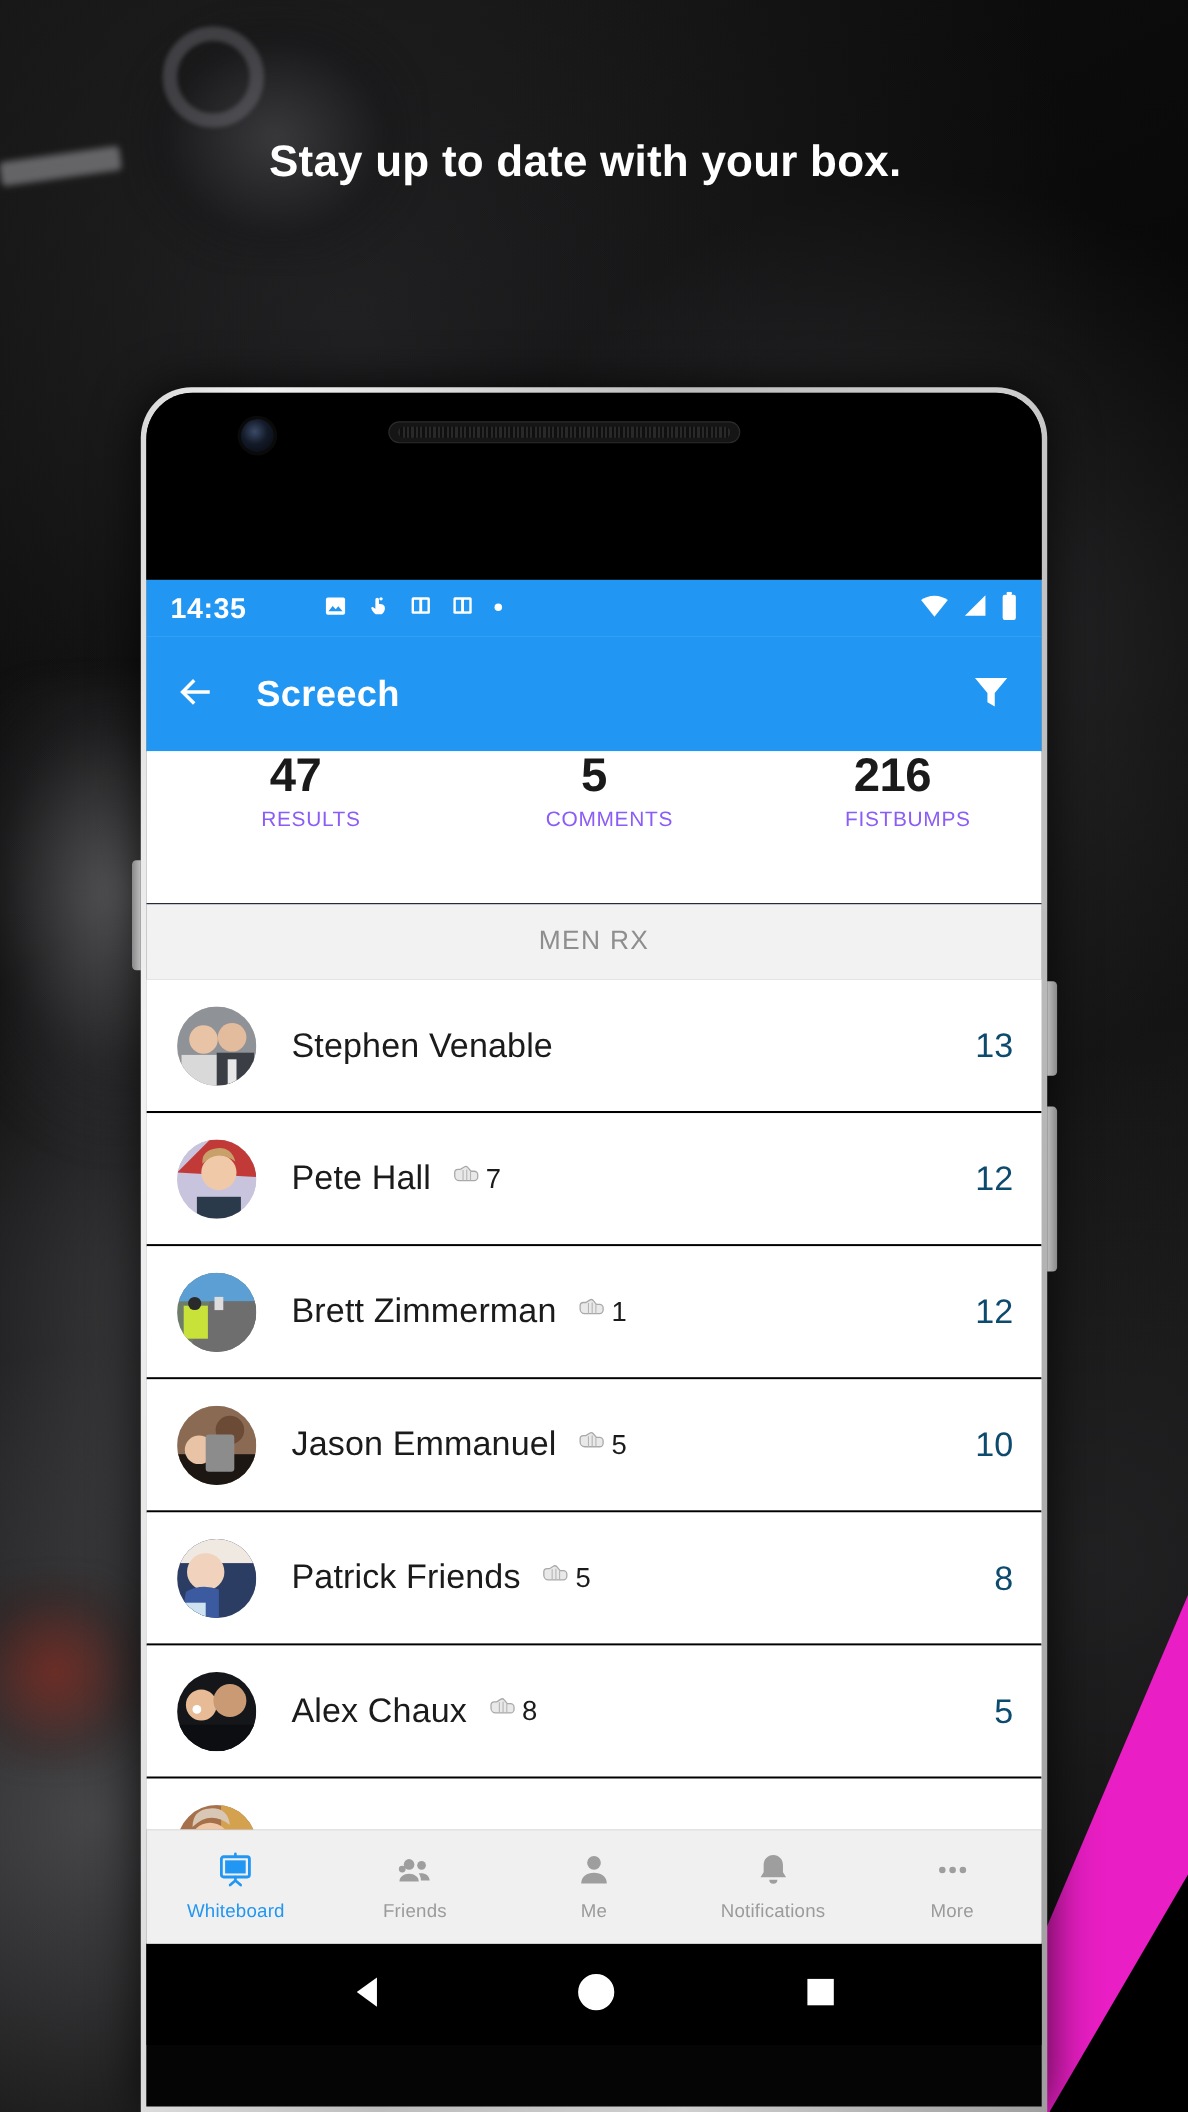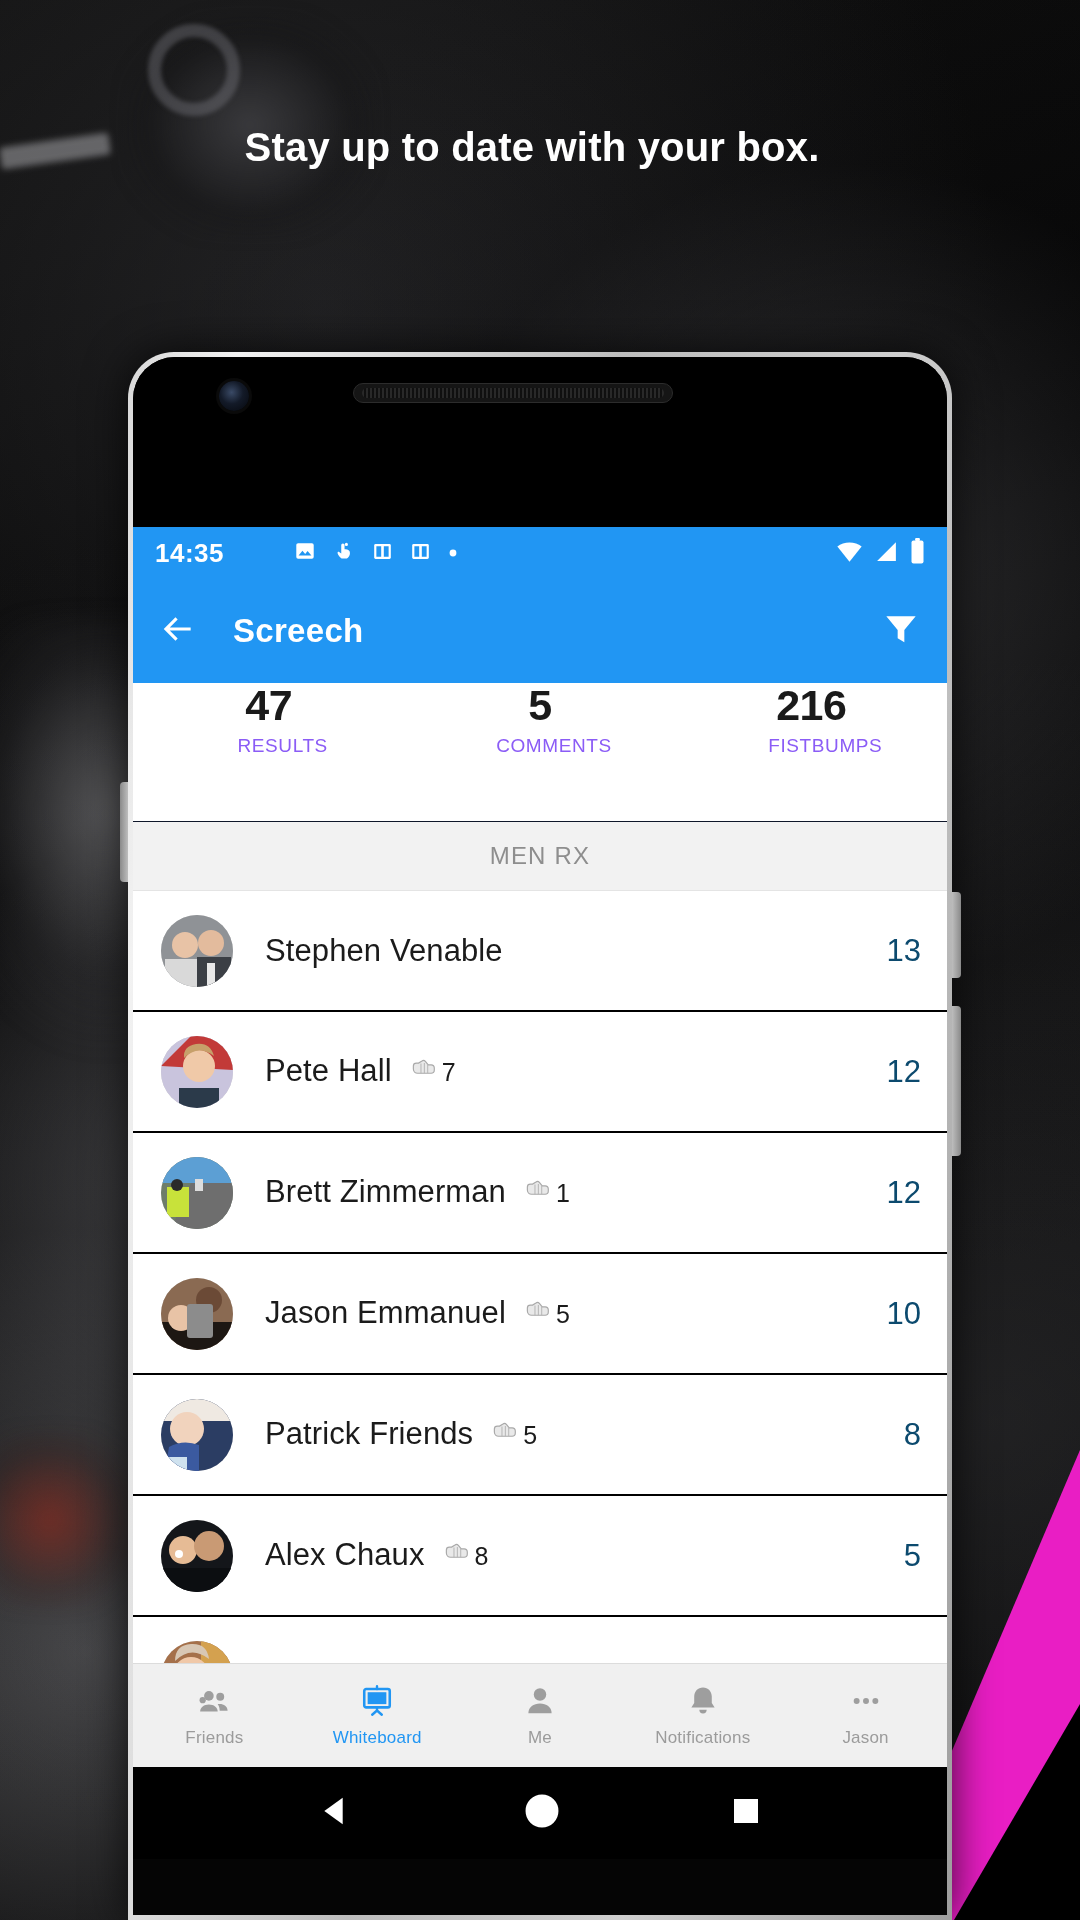--- a/index.html
+++ b/index.html
@@ -583,42 +583,42 @@
                       <path d="M4 13c0-2 1.6-3.4 3.6-3.4h2.6l4-2.6c1.3-.9 3-.6 4 .6l3.4 4H25c2.1 0 3.8 1.7 3.8 3.8v2.4c0 2.1-1.7 3.8-3.8 3.8H9c-2.7 0-5-2.2-5-5z" fill="#e9e9e9" stroke="#a9a9a9" stroke-width="1.4"></path>
                       <path d="M13 10.2v11.4M17 9.6v12M21 11.6v10" stroke="#b5b5b5" stroke-width="1.2"></path>
                     </svg></span>
                 </span></div>
             <div class="row-score">5</div>
           </div>
 
         </div>
 
         <div class="bottomnav">
+          <div class="nav-item active">
+            <span class="ico">
+              <svg width="34" height="34" viewBox="0 0 24 24">
+                  <rect x="3" y="3.5" width="18" height="13" rx="1.4" fill="none" stroke="#2196f3" stroke-width="1.8"></rect>
+                  <rect x="5.4" y="5.8" width="13.2" height="8.4" fill="#2196f3"></rect>
+                  <path d="M12 16.5v2.2M12 18.7l-3.4 3M12 18.7l3.4 3M12 3.5V1.6" stroke="#2196f3" stroke-width="1.7" stroke-linecap="round"></path>
+                </svg>
+            </span>
+            <span class="nav-label">Whiteboard</span>
+          </div>
           <div class="nav-item">
             <span class="ico">
               <svg width="34" height="34" viewBox="0 0 24 24">
                   <circle cx="8.4" cy="8.4" r="3.4" fill="#9e9e9e"></circle>
                   <circle cx="16.4" cy="9" r="2.8" fill="#9e9e9e"></circle>
                   <circle cx="4" cy="11.4" r="2.2" fill="#9e9e9e"></circle>
                   <path d="M2.2 19.4c0-3 2.8-5 6.2-5s6.2 2 6.2 5z" fill="#9e9e9e"></path>
                   <path d="M14.6 14.2c3.4-.6 7 1 7 4.6h-5.6c0-1.8-.5-3.4-1.4-4.6z" fill="#9e9e9e"></path>
                 </svg>
             </span>
             <span class="nav-label">Friends</span>
           </div>
-          <div class="nav-item active">
-            <span class="ico">
-              <svg width="34" height="34" viewBox="0 0 24 24">
-                  <rect x="3" y="3.5" width="18" height="13" rx="1.4" fill="none" stroke="#2196f3" stroke-width="1.8"></rect>
-                  <rect x="5.4" y="5.8" width="13.2" height="8.4" fill="#2196f3"></rect>
-                  <path d="M12 16.5v2.2M12 18.7l-3.4 3M12 18.7l3.4 3M12 3.5V1.6" stroke="#2196f3" stroke-width="1.7" stroke-linecap="round"></path>
-                </svg>
-            </span>
-            <span class="nav-label">Whiteboard</span>
-          </div>
           <div class="nav-item">
             <span class="ico">
               <svg width="34" height="34" viewBox="0 0 24 24">
                   <circle cx="12" cy="7.4" r="4.4" fill="#9e9e9e"></circle>
                   <path d="M3.8 20.6c0-4.3 3.7-6.8 8.2-6.8s8.2 2.5 8.2 6.8z" fill="#9e9e9e"></path>
                 </svg>
             </span>
             <span class="nav-label">Me</span>
           </div>
           <div class="nav-item">
@@ -631,21 +631,21 @@
             <span class="nav-label">Notifications</span>
           </div>
           <div class="nav-item">
             <span class="ico">
               <svg width="34" height="34" viewBox="0 0 24 24">
                   <circle cx="5.4" cy="12" r="2.1" fill="#9e9e9e"></circle>
                   <circle cx="12" cy="12" r="2.1" fill="#9e9e9e"></circle>
                   <circle cx="18.6" cy="12" r="2.1" fill="#9e9e9e"></circle>
                 </svg>
             </span>
-            <span class="nav-label">Jason</span>
+            <span class="nav-label">More</span>
           </div>
         </div>
 
       </div>
 
       <div class="navbar-sys">
         <span class="ico">
           <svg width="40" height="40" viewBox="0 0 24 24">
               <path d="M16 4v16L5 12z" fill="#fff"></path>
             </svg>

